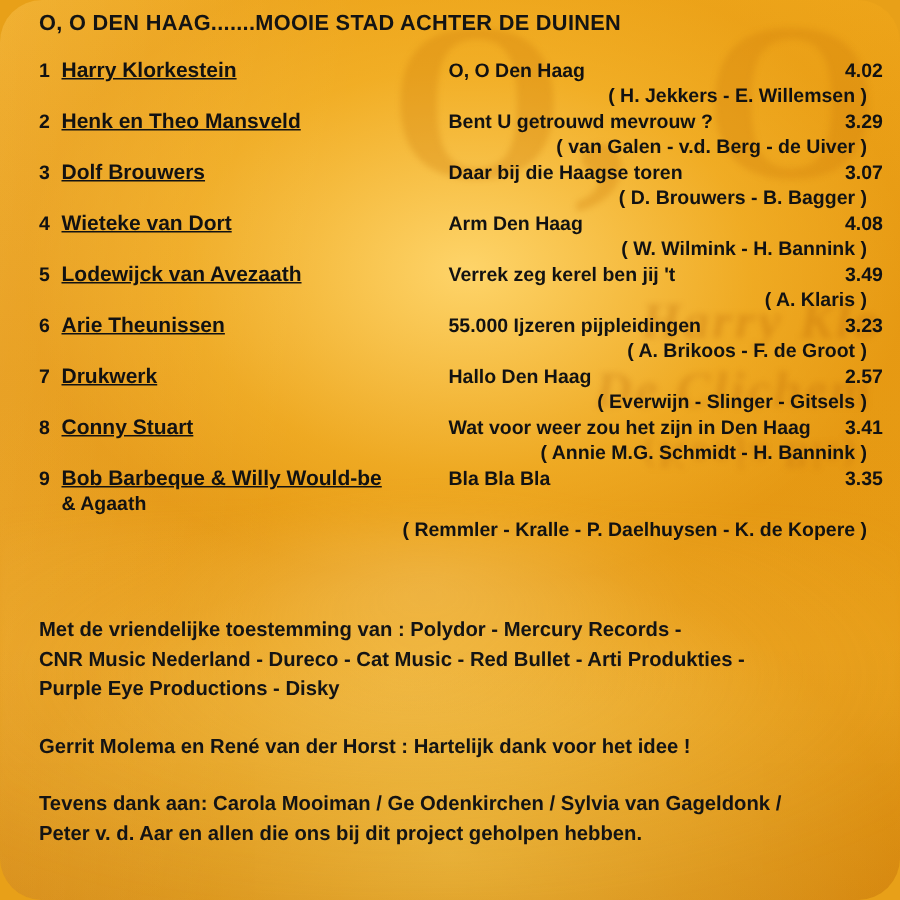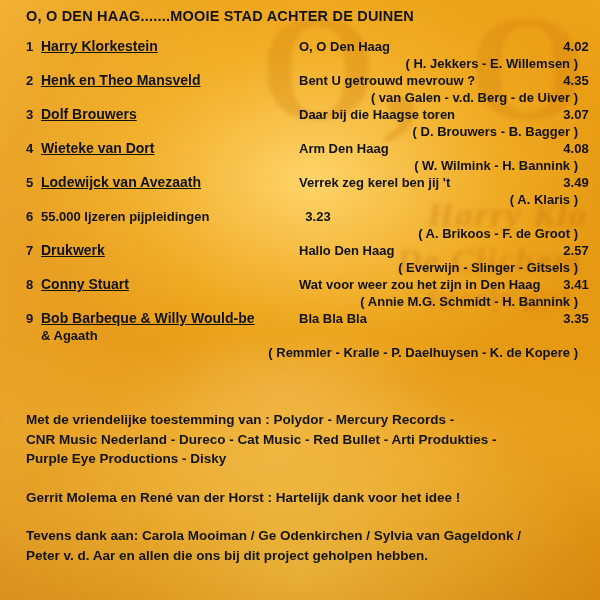--- a/index.html
+++ b/index.html
@@ -17,20 +17,21 @@
   
   .page {
     position: relative;
     width: 600px;
     height: 600px;
     overflow: hidden;
     background:
       radial-gradient(ellipse 70% 50% at 52% 30%, rgba(255,215,110,0.95) 0%, rgba(244,180,45,0.6) 45%, rgba(228,150,20,0.25) 70%, rgba(220,140,12,0) 100%),
       radial-gradient(ellipse 90% 60% at 50% 95%, rgba(246,196,70,0.85) 0%, rgba(226,146,18,0.35) 55%, rgba(214,132,10,0) 100%),
       linear-gradient(175deg, #f0a91c 0%, #eca217 18%, #e79a12 40%, #e79c14 62%, #e9a11a 80%, #e29314 100%);
+    border-radius: 28px;
   }
   .page::after {
     content: "";
     position: absolute;
     inset: 0;
     pointer-events: none;
     background:
       linear-gradient(100deg, rgba(255,255,255,0.10) 0%, rgba(255,255,255,0) 35%),
       linear-gradient(0deg, rgba(160,90,0,0.18) 0%, rgba(160,90,0,0) 28%);
   }
@@ -229,21 +230,21 @@
           <div class="t-time">4.02</div>
         </div>
         <div class="t-sub">( H. Jekkers - E. Willemsen )</div>
       </div>
 
       <div class="track">
         <div class="track-main">
           <div class="t-num">2</div>
           <div class="t-artist">Henk en Theo Mansveld</div>
           <div class="t-title">Bent U getrouwd mevrouw ?</div>
-          <div class="t-time">4.35</div>
+          <div class="t-time">3.29</div>
         </div>
         <div class="t-sub">( van Galen - v.d. Berg - de Uiver )</div>
       </div>
 
       <div class="track">
         <div class="track-main">
           <div class="t-num">3</div>
           <div class="t-artist">Dolf Brouwers</div>
           <div class="t-title">Daar bij die Haagse toren</div>
           <div class="t-time">3.07</div>
@@ -267,20 +268,21 @@
           <div class="t-artist">Lodewijck van Avezaath</div>
           <div class="t-title">Verrek zeg kerel ben jij 't</div>
           <div class="t-time">3.49</div>
         </div>
         <div class="t-sub">( A. Klaris )</div>
       </div>
 
       <div class="track">
         <div class="track-main">
           <div class="t-num">6</div>
+          <div class="t-artist">Arie Theunissen</div>
           <div class="t-title">55.000 Ijzeren pijpleidingen</div>
           <div class="t-time">3.23</div>
         </div>
         <div class="t-sub">( A. Brikoos - F. de Groot )</div>
       </div>
 
       <div class="track">
         <div class="track-main">
           <div class="t-num">7</div>
           <div class="t-artist">Drukwerk</div>

